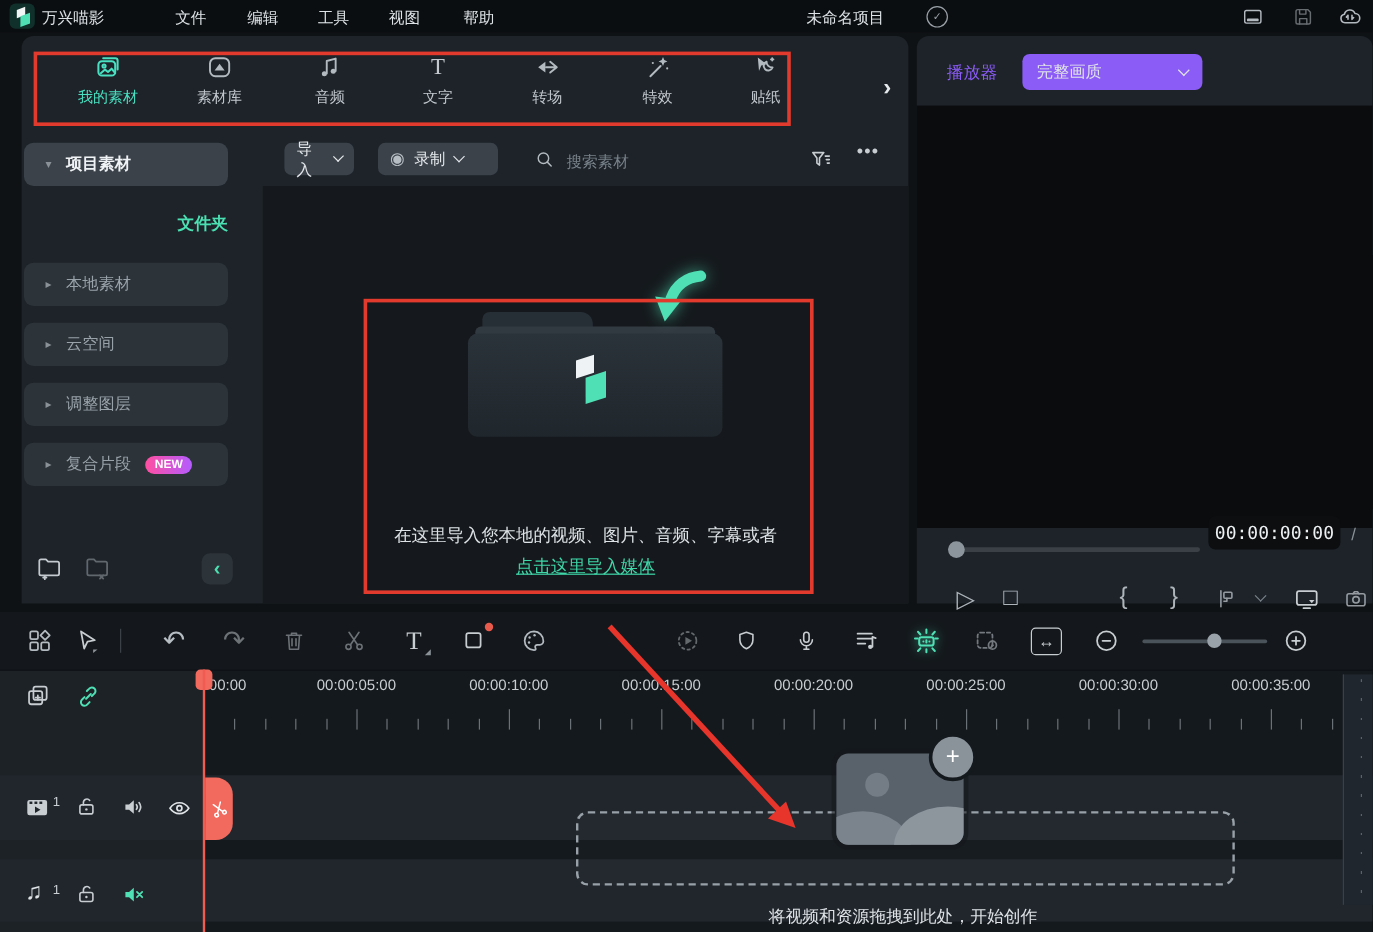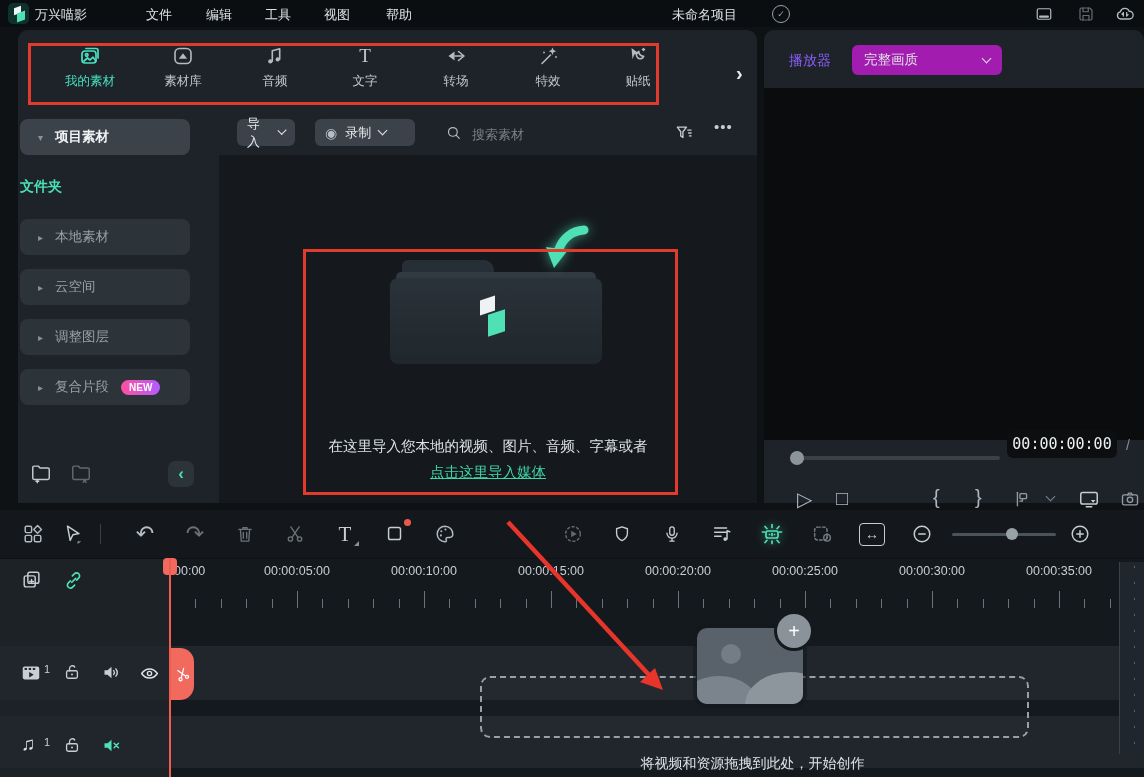--- a/index.html
+++ b/index.html
@@ -39,21 +39,21 @@
             font-size:15px;color:#eef1f3;}
   
   .timeline{position:absolute;left:0;top:510px;width:1144px;height:267px;background:#14191d;}
   .tt-icon{position:absolute;top:0;height:48px;display:flex;align-items:center;justify-content:center;width:34px;}
   .strip{position:absolute;left:0;width:1144px;background:#20262c;}
   .ruler-label{position:absolute;top:4px;font-size:12.5px;color:#c9ced3;white-space:nowrap;}
   .tick{position:absolute;bottom:6px;width:1px;height:9px;background:#6a7177;}
   .tick.major{height:17px;}
   .anno{position:absolute;border:3px solid #e23b2e;pointer-events:none;}
   .glyph{color:#b6bdc3;}
-  .dd-dark{background:#a21caf;border-radius:6px;display:flex;align-items:center;justify-content:space-between;
+  .dd-dark{background:#8b5cf6;border-radius:6px;display:flex;align-items:center;justify-content:space-between;
            padding:0 12px;font-size:13.5px;color:#dfe3e7;}
 </style>
 </head>
 <body>
 
 <div id="app">
 
   <div class="menubar">
     <div class="logo">
       <i style="left:6px;top:4px;width:7px;height:7px;background:#f2f5f6;transform:skewY(-20deg);"></i>
@@ -163,21 +163,21 @@
       <span class="lbl">贴纸</span>
     </div>
     <div class="abs" style="left:718px;top:32px;font-size:20px;font-weight:bold;color:#e6eaed;">
       <span>›</span>
     </div>
 
     <div class="side-btn" style="top:89px;background:#3b424a;color:#f0f3f5;font-weight:bold;">
       <span class="tri">▾</span>
       <span>项目素材</span>
     </div>
-    <div class="abs" style="left:2px;top:148px;width:170px;text-align:left;font-size:14px;font-weight:bold;color:#4be0b2;">文件夹</div>
+    <div class="abs" style="left:2px;top:148px;width:170px;text-align:right;font-size:14px;font-weight:bold;color:#4be0b2;">文件夹</div>
 
     <div class="side-btn" style="top:189px;">
       <span class="tri">▸</span>
       <span>本地素材</span>
     </div>
     <div class="side-btn" style="top:239px;">
       <span class="tri">▸</span>
       <span>云空间</span>
     </div>
     <div class="side-btn" style="top:289px;">

